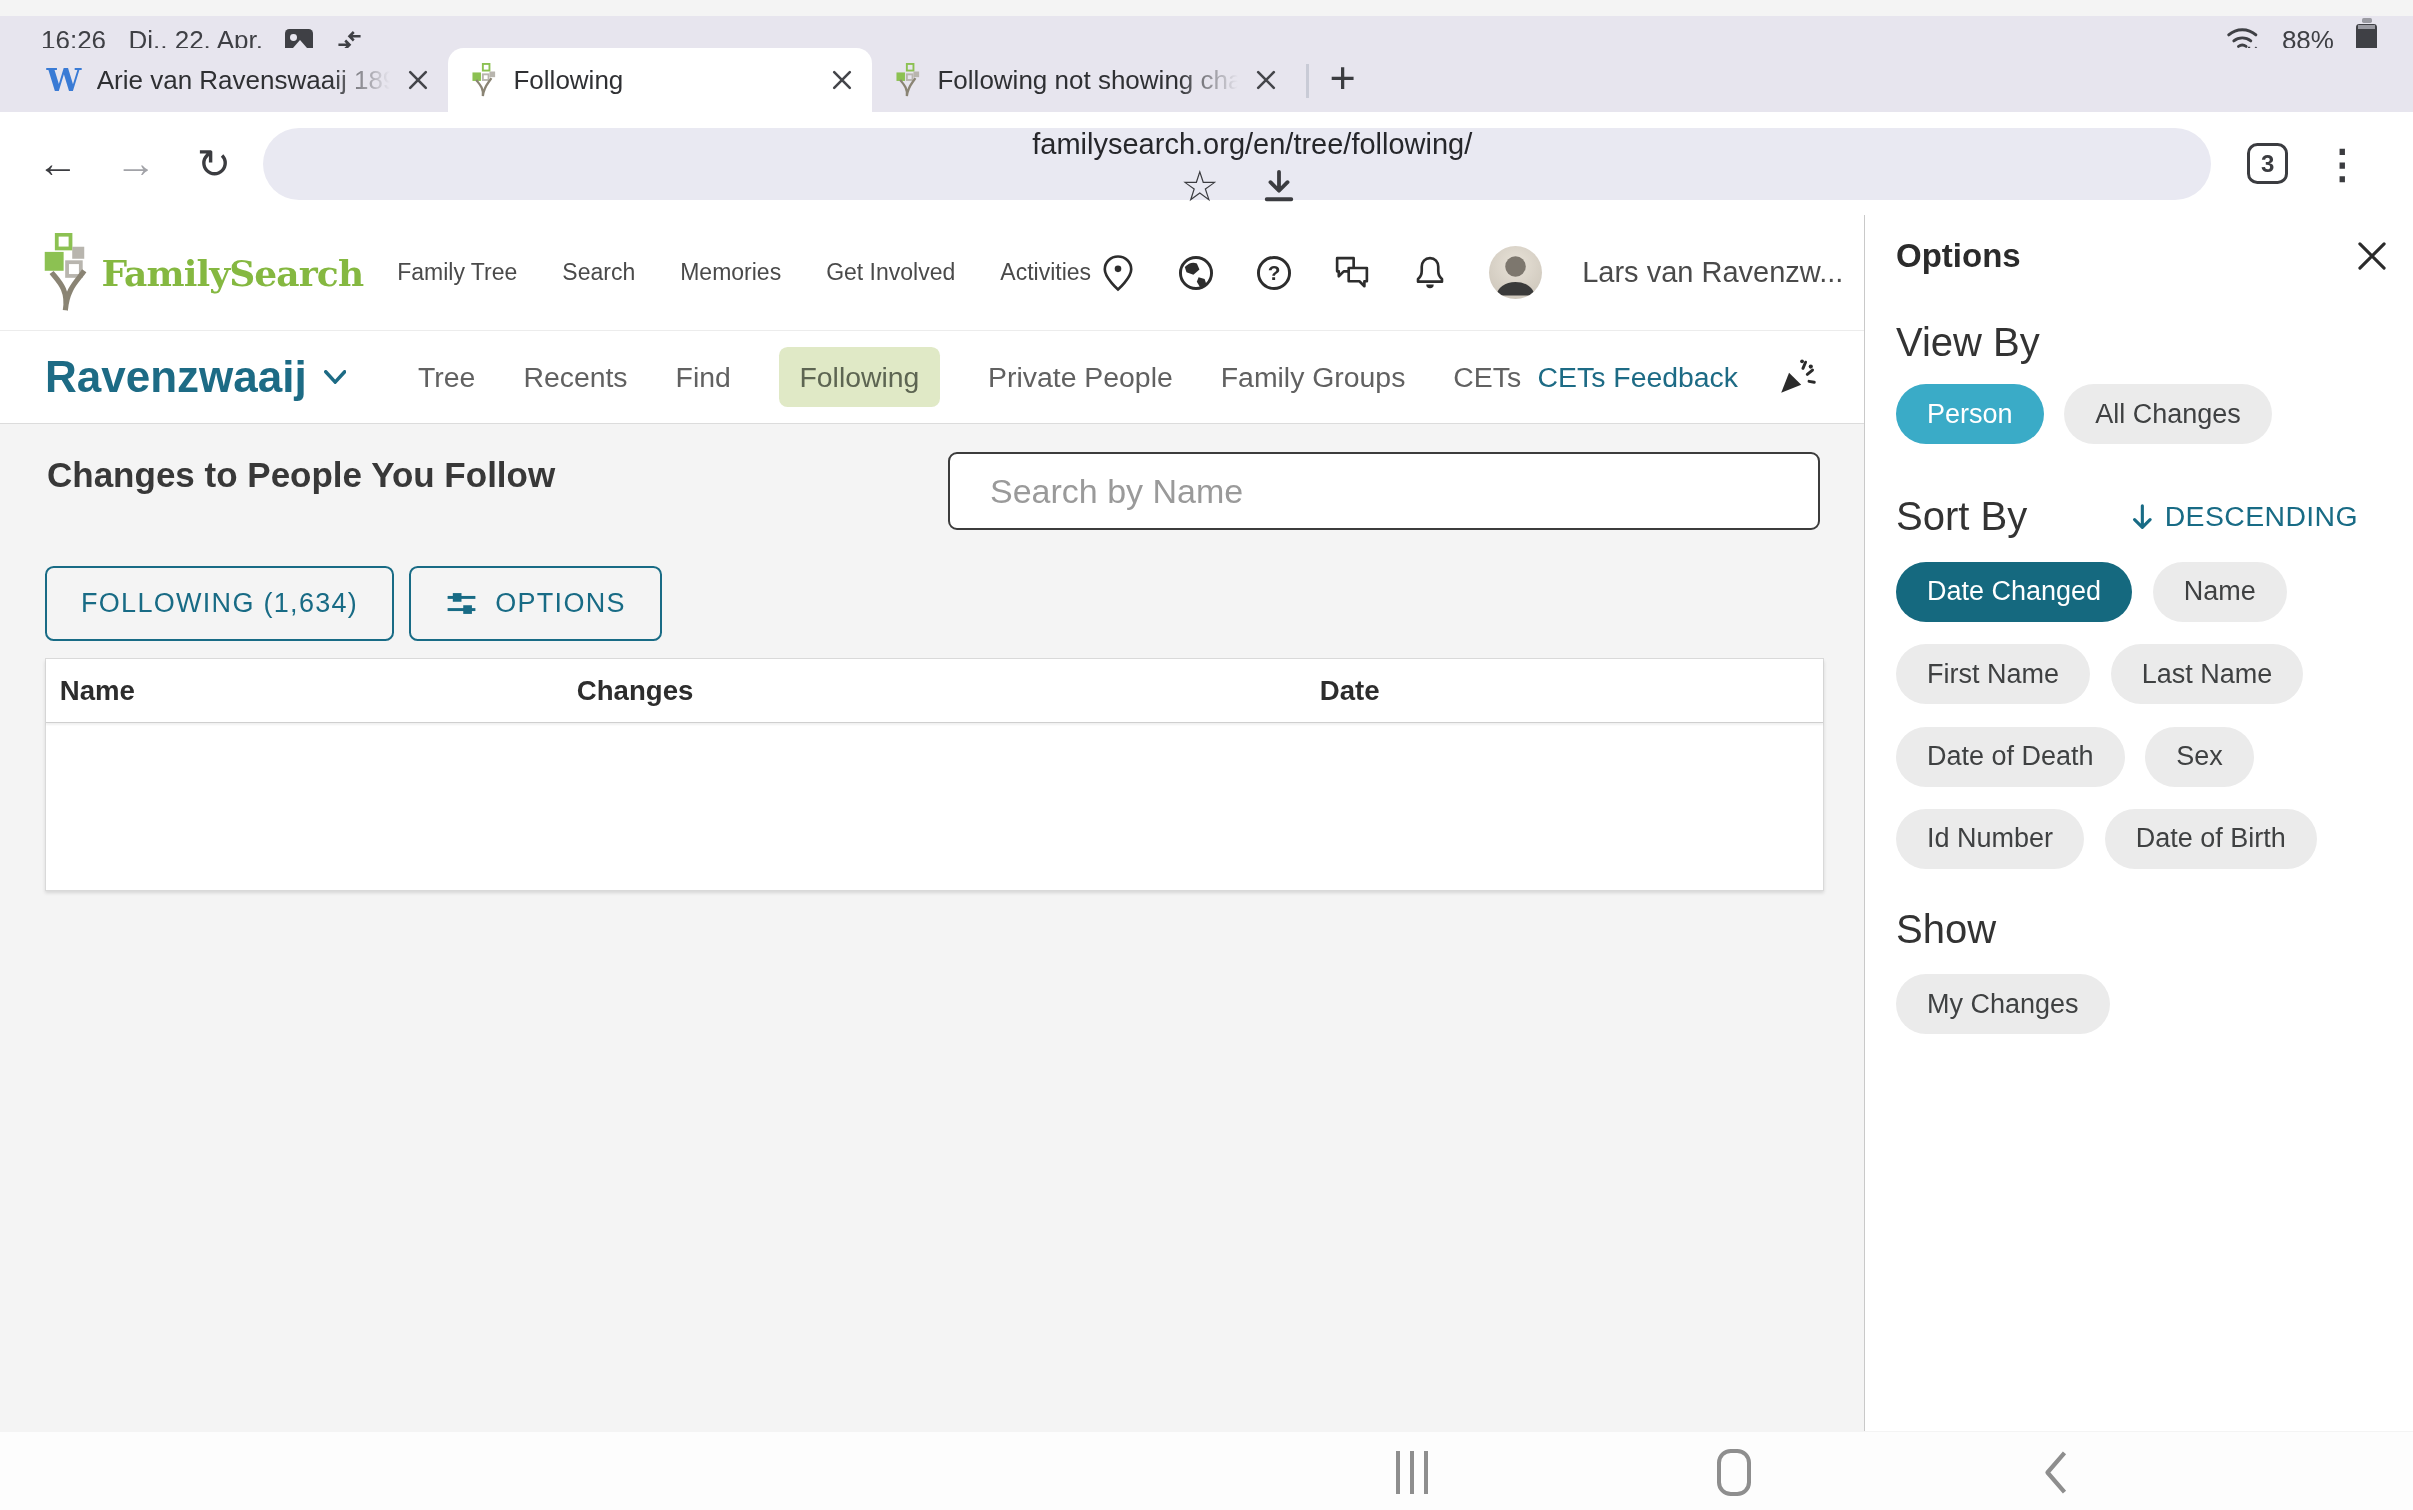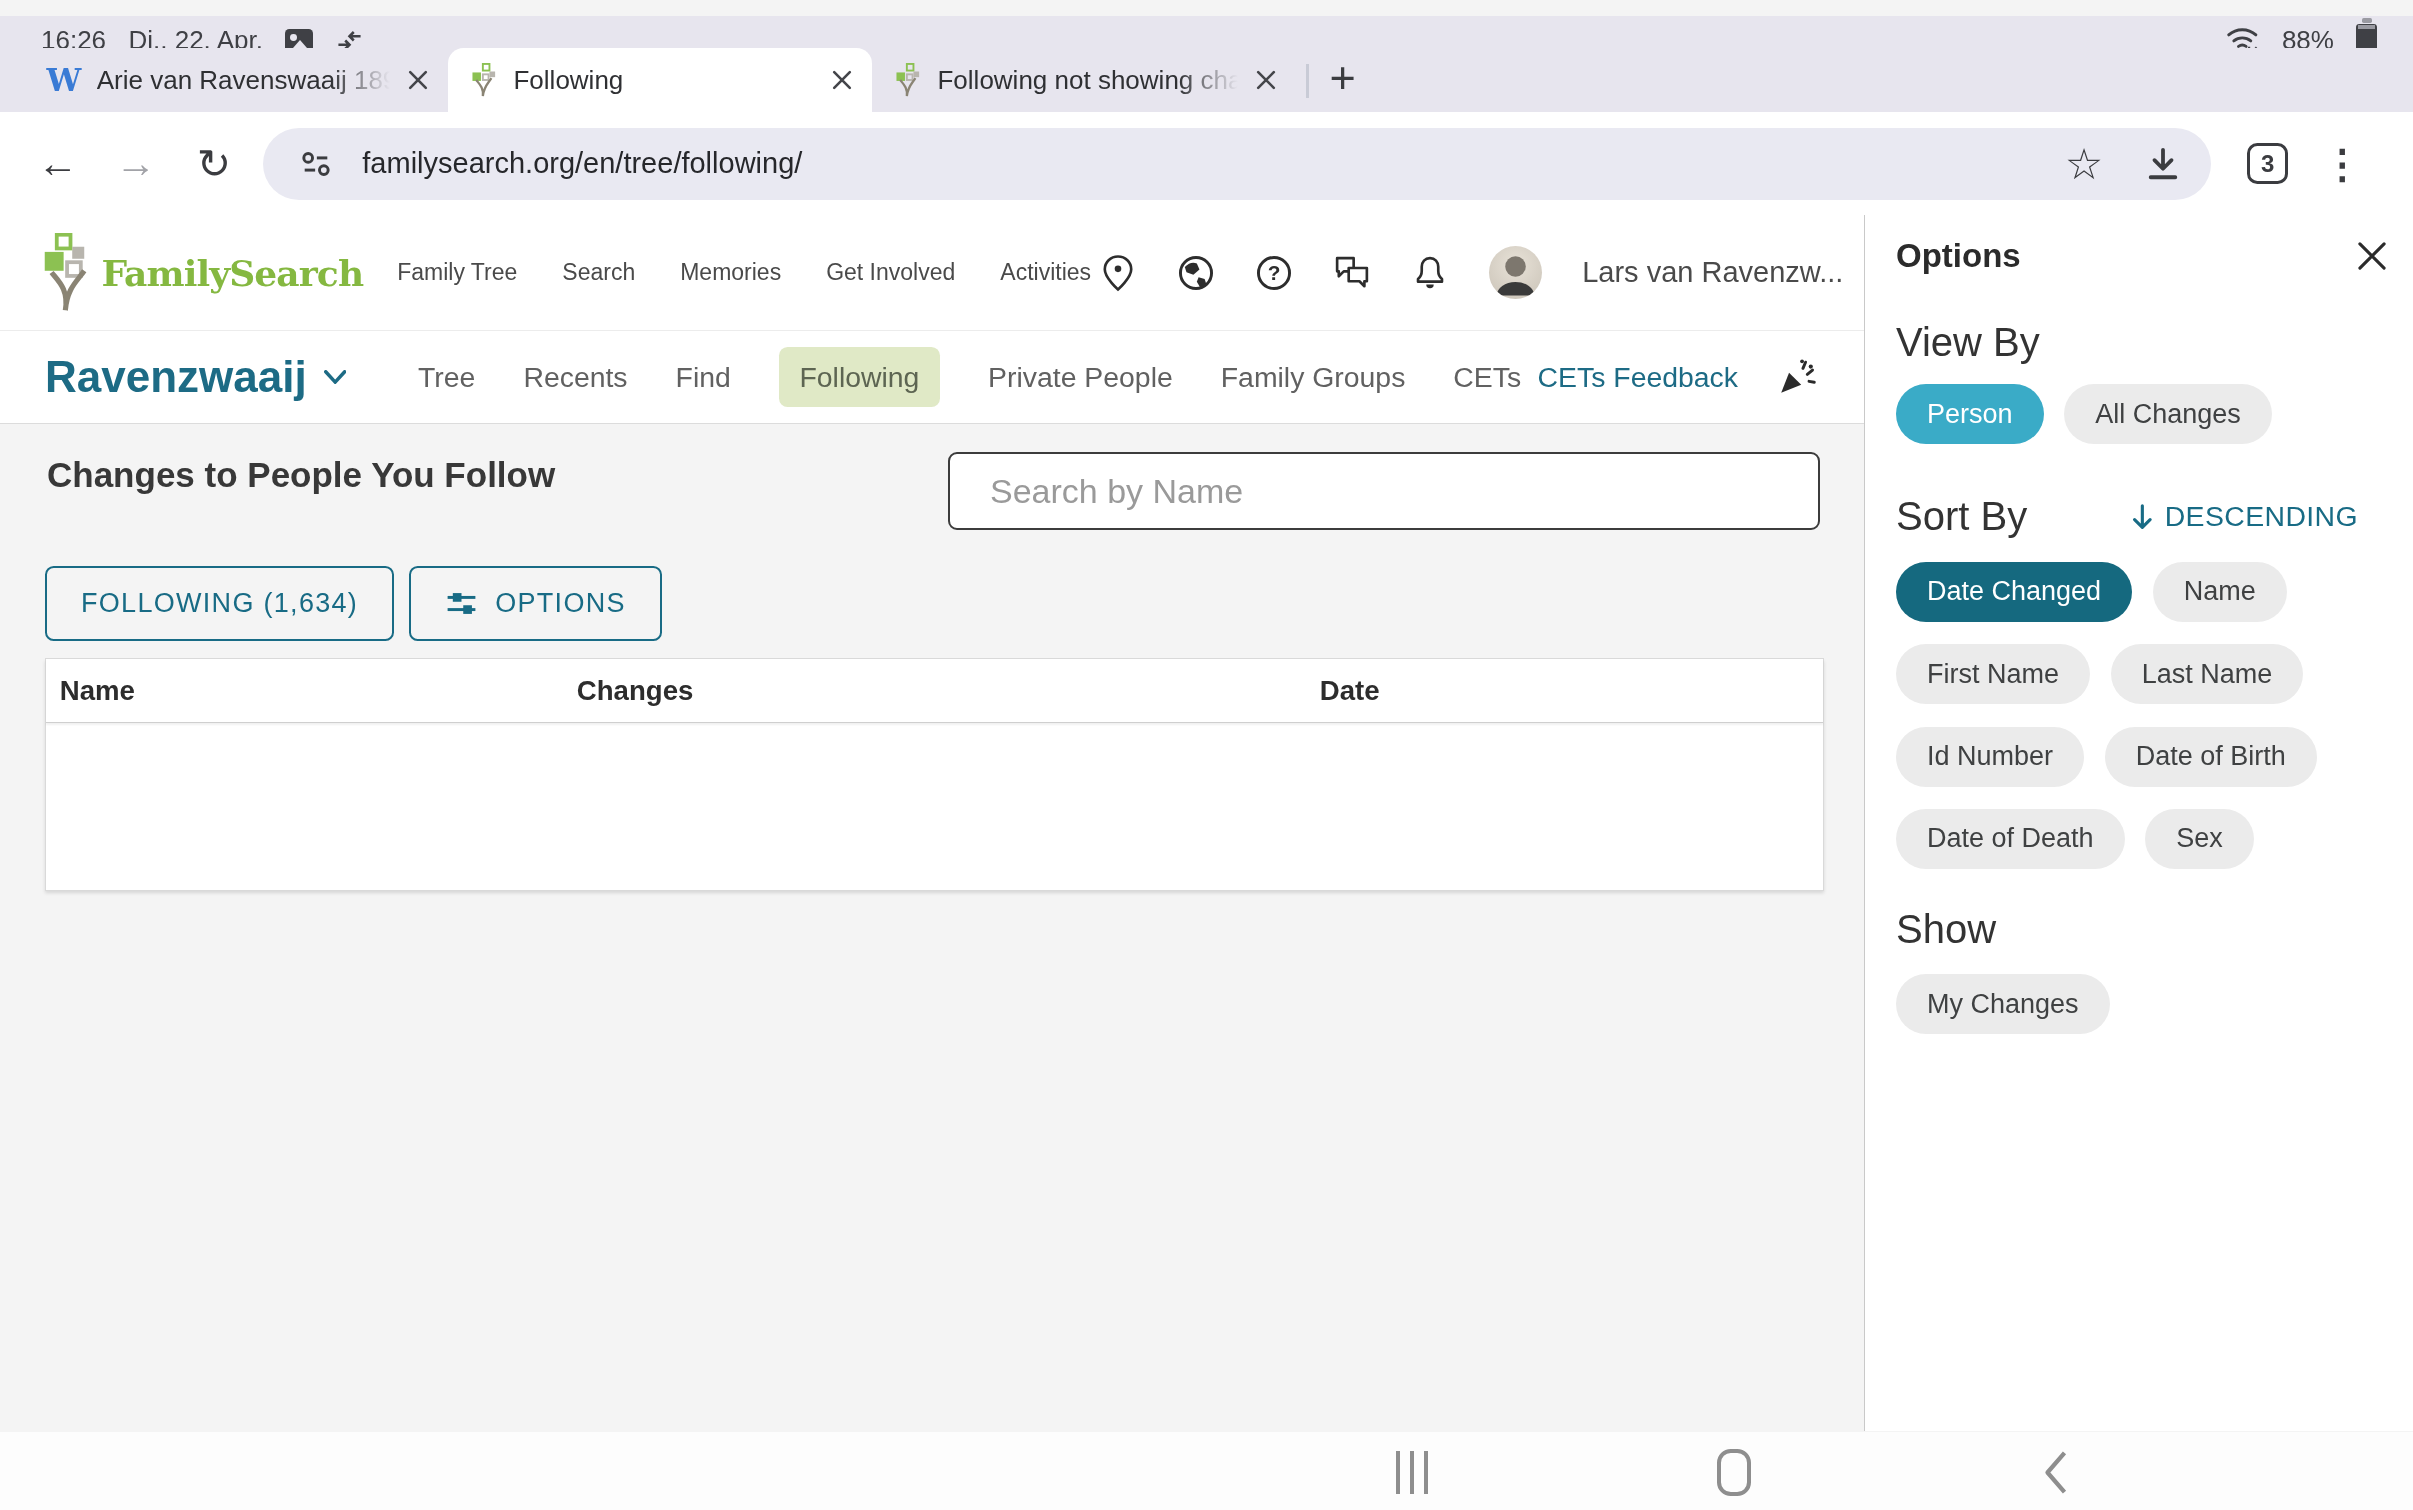--- a/index.html
+++ b/index.html
@@ -30,21 +30,21 @@
   .favicon-w { font-family:"DejaVu Serif", serif; font-weight:bold; font-size:31px; color:#3a7bd5; line-height:1; }
   .tab-close { width:26px; height:26px; flex:0 0 auto; cursor:pointer; }
   .tab-divider { width:2.6px; height:34px; background:#c9cbd6; margin:0 15.5px 13.8px 10.3px; align-self:flex-end; }
   .new-tab { font-size:45px; color:#3b3c40; line-height:1; padding:0 12px 12px 5.2px; align-self:flex-end; cursor:pointer; }
 
   
   .toolbar { position:absolute; top:112px; left:0; width:2413px; height:103px; background:#fff; display:flex; align-items:center; }
   .nav-glyph { font-size:41px; color:#3b3c40; width:78px; text-align:center; }
   .nav-glyph.disabled { color:#a2a3a8; }
   .toolbar .back { margin-left:19px; }
-  .url-pill { margin-left:10.3px; width:1948px; height:72px; background:#e9e9f2; border-radius:36px; display:flex; align-items:center; padding:0 29px 0 33px; }
+  .url-pill { margin-left:10.3px; width:1948px; height:72px; background:#e9e9f2; border-radius:36px; display:flex; align-items:center; padding:0 29px 0 33px;flex-direction:column; }
   .url-text { font-size:29px; color:#26272b; margin-left:26px; flex:1; }
   .pill-icon { width:40px; text-align:center; font-size:36px; color:#3b3c40; }
   .pill-actions { display:flex; align-items:center; gap:41px; }
   .tab-counter { width:41px; height:41px; border:3.4px solid #3b3c40; border-radius:10.3px; font-size:24px; font-weight:bold; color:#3b3c40; display:flex; align-items:center; justify-content:center; margin-left:36px; }
   .kebab { font-size:40px; color:#3b3c40; margin-left:34px; margin-right:26px; font-weight:bold; }
 
   
   .page { position:absolute; top:215px; left:0; width:2413px; height:1216px; }
   .main-col { position:absolute; left:0; top:0; width:1864px; height:1216px; background:#f4f4f4; }
   .options-panel { position:absolute; left:1864px; top:0; width:549px; height:1216px; background:#fff; border-left:1.7px solid #c9c9c9; padding:22.4px 0 0 31px; }
@@ -358,26 +358,26 @@
       </div>
       <div class="chip-row mt-chiprow">
         <span class="chip sel-dark">Date Changed</span>
         <span class="chip">Name</span>
       </div>
       <div class="chip-row mt-chiprow">
         <span class="chip">First Name</span>
         <span class="chip">Last Name</span>
       </div>
       <div class="chip-row mt-chiprow">
+        <span class="chip">Date of Death</span>
+        <span class="chip">Sex</span>
+      </div>
+      <div class="chip-row mt-chiprow">
         <span class="chip">Id Number</span>
         <span class="chip">Date of Birth</span>
-      </div>
-      <div class="chip-row mt-chiprow">
-        <span class="chip">Date of Death</span>
-        <span class="chip">Sex</span>
       </div>
 
       <div class="section-title mt-show">Show</div>
       <div class="chip-row mt-mychanges">
         <span class="chip">My Changes</span>
       </div>
     </aside>
   </div>
 
   <div class="bottom-bar">

